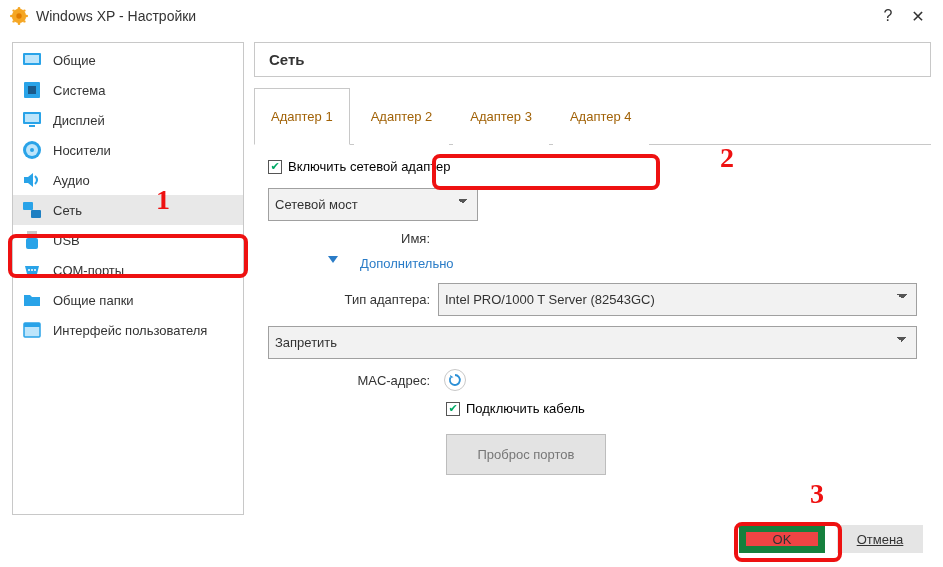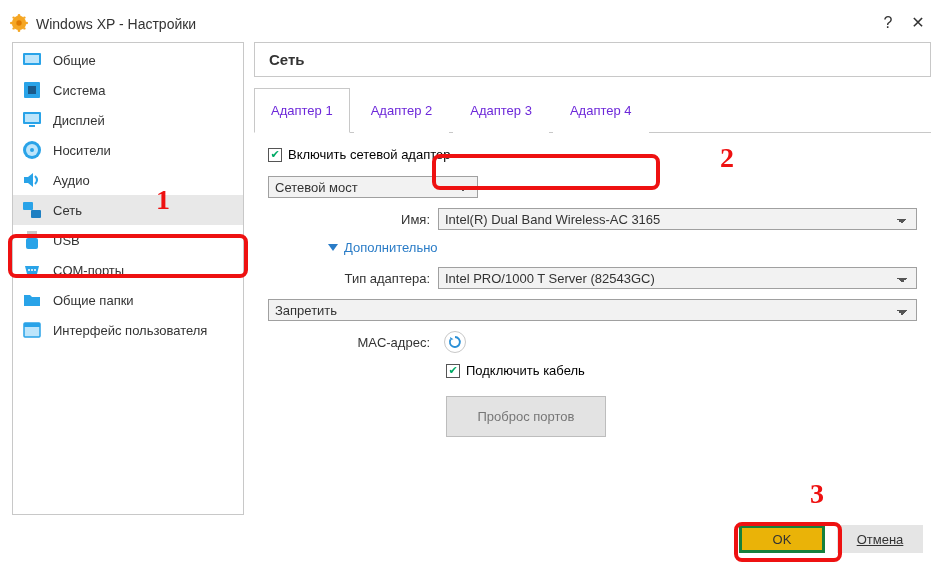--- a/index.html
+++ b/index.html
@@ -1,45 +1,45 @@
 <!DOCTYPE html>
 <html><head>
 <meta charset="utf-8">
 <style>
 * { box-sizing: border-box; margin: 0; padding: 0; font-family: "Segoe UI", Tahoma, sans-serif; font-size: 13px; }
 html, body { width: 943px; height: 567px; background: #fff; }
 .window { width: 943px; height: 567px; display: flex; flex-direction: column; }
-.titlebar { height: 32px; display: flex; align-items: flex-end; padding: 0 10px; }
+.titlebar { height: 32px; display: flex; align-items: center; padding: 0 10px; }
 .titlebar .app-icon { width: 18px; height: 18px; margin-right: 8px; }
 .titlebar .title { flex: 1; color: #333; font-size: 14px; }
 .titlebar .help, .titlebar .close { width: 30px; text-align: center; font-size: 16px; color: #333; cursor: pointer; }
 .content { flex: 1; display: flex; padding: 10px 12px 0 12px; gap: 10px; }
 .sidebar { width: 232px; border: 1px solid #c8c8c8; background: #fff; display: flex; flex-direction: column; padding-top: 2px; }
 .sb-item { position: relative; display: flex; align-items: center; height: 30px; padding: 0 8px; cursor: pointer; gap: 10px; }
 .sb-item.selected { background: #e8e8e8; }
 .sb-icon { width: 22px; height: 22px; display: flex; align-items: center; justify-content: center; flex: 0 0 22px; }
 .sb-label { color: #333; }
 .mainpane { flex: 1; display: flex; flex-direction: column; }
 .page-header { border: 1px solid #c8c8c8; padding: 8px 14px; font-weight: bold; font-size: 15px; color: #333; background: #fff; }
 .tabs { display: flex; margin-top: 10px; border-bottom: 1px solid #c8c8c8; }
-.tab { padding: 14px 16px; border: 1px solid transparent; border-bottom: none; cursor: pointer; color: #6d28d9; margin-right: 4px; position: relative; top: 1px; background: #fff; }
+.tab { padding: 20px 16px; border: 1px solid transparent; border-bottom: none; cursor: pointer; color: #a16207; margin-right: 4px; position: relative; top: 1px; background: #fff; }
 .tab.active { border-color: #c8c8c8; background: #fff; border-bottom: 1px solid #fff; }
 .form { padding: 14px 14px 0 14px; }
 .row { display: flex; align-items: center; margin-bottom: 10px; }
 .row label.right { width: 170px; text-align: right; padding-right: 8px; color: #333; }
 .checkbox-row { display: flex; align-items: center; gap: 6px; margin-bottom: 14px; }
 .checkbox { width: 14px; height: 14px; border: 1px solid #555; display: inline-flex; align-items: center; justify-content: center; color: #0a6; font-size: 11px; background: #fff; }
-select, input[type=text] { height: 22px; border: 1px solid #a0a0a0; background: #f2f2f2; padding: 0 6px; color: #333; }
+select, input[type=text] { height: 33px; border: 1px solid #a0a0a0; background: #f2f2f2; padding: 0 6px; color: #333; }
 select { appearance: none; -webkit-appearance: none; background-image: linear-gradient(45deg, transparent 50%, #555 50%), linear-gradient(135deg, #555 50%, transparent 50%); background-position: calc(100% - 14px) 10px, calc(100% - 9px) 10px; background-size: 5px 5px, 5px 5px; background-repeat: no-repeat; padding-right: 24px; }
-.advanced-toggle { display: flex; align-items: center; gap: 6px; color: #2a7cc7; cursor: pointer; margin-left: 60px; margin-bottom: 12px; }
+.advanced-toggle { display: flex; align-items: flex-start; gap: 22px; color: #2a7cc7; cursor: pointer; margin-left: 60px; margin-bottom: 12px; }
 .advanced-toggle .tri { width: 0; height: 0; border-left: 5px solid transparent; border-right: 5px solid transparent; border-top: 7px solid #2a7cc7; }
 .port-btn { width: 160px; height: 41px; background: #e3e3e3; border: 1px solid #bdbdbd; color: #777; cursor: default; margin: 4px 0 0 178px; }
 .refresh-btn { width: 22px; height: 22px; border-radius: 50%; background: #fff; border: 1px solid #c8c8c8; display: inline-flex; align-items: center; justify-content: center; margin-left: 6px; cursor: pointer; }
 .buttonbar { display: flex; justify-content: flex-end; align-items: center; gap: 12px; padding: 10px 20px 14px 0; }
-.btn { min-width: 86px; height: 28px; background: #eab308; border: 3px solid #15803d; cursor: pointer; color: #333; }
+.btn { min-width: 86px; height: 28px; background: #ef4444; border: 7px solid #15803d; cursor: pointer; color: #333; }
 .annot { position: absolute; font-family: "Comic Sans MS", cursive; font-size: 28px; color: #e11; font-weight: bold; pointer-events: none; }
 .annot-box { position: absolute; border: 4px solid #e11; border-radius: 8px; pointer-events: none; }
 .rel-wrap { position: relative; }
 svg { display: block; }
 </style>
 </head>
 <body>
 
 <div class="window rel-wrap">
 
@@ -180,23 +180,20 @@
         </div>
 
         <div class="row">
           <select style="width:210px">
             <option>Сетевой мост</option>
           </select>
         </div>
 
         <div class="row">
           <label class="right">Имя:</label>
-          <select style="flex:1">
-            <option>Intel(R) Dual Band Wireless-AC 3165</option>
-          </select>
         </div>
 
         <div class="advanced-toggle">
           <span class="tri"></span>
           <span>Дополнительно</span>
         </div>
 
         <div class="row">
           <label class="right">Тип адаптера:</label>
           <select style="flex:1">

